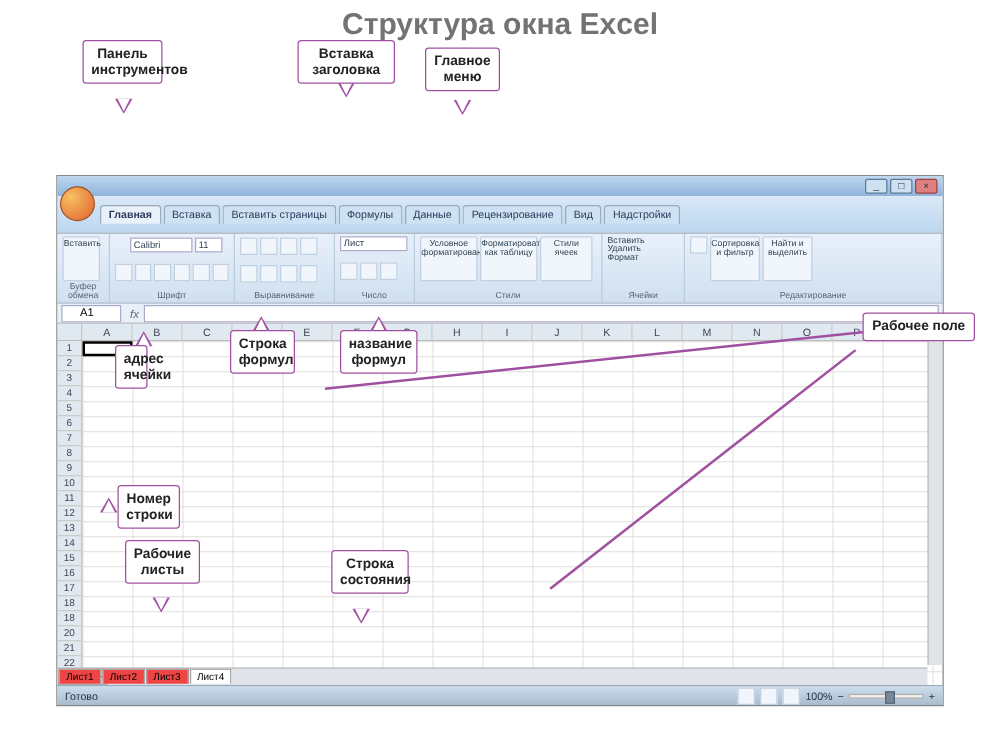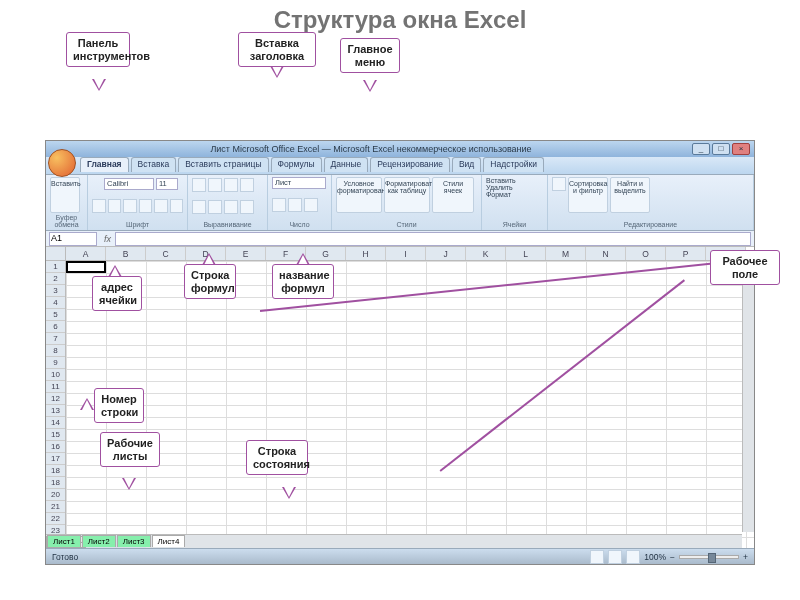--- a/index.html
+++ b/index.html
@@ -85,24 +85,24 @@
     justify-content:space-between;
     padding:0 4px;
     color:#234;
   }
   .titlebar .center { flex:1; text-align:center; font-size:9px; color:#2a3a4a;}
   .winbtns { display:flex; gap:2px;}
   .winbtn { width:18px; height:12px; background:#cfe0f1; border:1px solid #5a7a9a; border-radius:2px; font-size:8px; text-align:center; line-height:10px;}
   .winbtn.close{ background:#e08080; border-color:#a04040;}
 
   .tabsbar {
-    height: 18px;
+    height: 30px;
     background: linear-gradient(#d9e8f7,#bcd6ef);
     display:flex;
-    align-items:flex-start;
+    align-items:center;
     padding-left:34px;
     gap:2px;
     border-bottom:1px solid #9ab;
     position:relative;
   }
   .officebtn {
     position:absolute; left:2px; top:-8px;
     width:28px; height:28px;
     border-radius:50%;
     background: radial-gradient(circle at 30% 30%, #f8c060, #e06030);
@@ -146,21 +146,21 @@
 
   .fbar {
     height:16px;
     background:#e8f0fa;
     border-bottom:1px solid #bbb;
     display:flex;
     align-items:center;
   }
   .namebox{
     width:48px; height:14px; border:1px solid #aac; background:#fff; margin:0 3px;
-    font-size:9px; padding-left:1px;
+    font-size:9px; padding-left:14px;
   }
   .fx{ font-style:italic; font-size:9px; margin:0 4px; color:#666;}
   .formula-input{ flex:1; height:14px; border:1px solid #aac; background:#fff; margin-right:3px;}
 
   .sheet{
     flex:1;
     display:flex;
     overflow:hidden;
     position:relative;
   }
@@ -185,21 +185,21 @@
   }
   .vscroll{ position:absolute; right:0; top:14px; bottom:16px; width:12px; background:#e0e4e8; border-left:1px solid #bbb;}
   .hscroll{ position:absolute; left:100px; right:12px; bottom:0; height:14px; background:#e0e4e8; border-top:1px solid #bbb;}
 
   .sheettabs{
     position:absolute; left:0; bottom:0; height:14px; display:flex; align-items:center; background:#d8e0e8;
     border-top:1px solid #bbb; width:100px;
   }
   .navbtn{ width:10px; height:12px; background:#e8e8e8; border:1px solid #aaa; font-size:7px; text-align:center; line-height:10px;}
   .stab{ height:12px; padding:0 5px; font-size:8px; background:#fff; border:1px solid #aaa; border-bottom:none; margin-left:1px; line-height:11px;}
-  .stab.inactive{ background:#86efac;}
+  .stab.inactive{ background:#ef4444;}
 
   .status{
     height:16px;
     background:linear-gradient(#cde,#abc);
     display:flex;
     align-items:center;
     justify-content:space-between;
     padding:0 6px;
     font-size:8.5px;
     color:#234;
@@ -225,46 +225,45 @@
 
 <div class="callout" style="left:66px; top:32px; width:64px;">Панель инструментов</div>
 <div class="callout-tail tail-down" style="left:92px; top:79px;"></div>
 
 <div class="callout" style="left:238px; top:32px; width:78px;">Вставка заголовка</div>
 <div class="callout-tail tail-down" style="left:270px; top:66px;"></div>
 
 <div class="callout" style="left:340px; top:38px; width:60px;">Главное меню</div>
 <div class="callout-tail tail-down" style="left:363px; top:80px;"></div>
 
-<div class="callout" style="right:20px; top:250px; width:70px;">Рабочее поле</div>
+<div class="callout" style="right:20px; top:250px; width:90px;">Рабочее поле</div>
 <div class="arrow-line" style="left:260px; top:310px; width:455px; transform:rotate(-6deg);"></div>
 <div class="arrow-line" style="left:440px; top:470px; width:310px; transform:rotate(-38deg);"></div>
 
-<div class="callout" style="left:92px; top:276px; width:50px;">адрес ячейки</div>
+<div class="callout" style="left:92px; top:276px; width:26px;">адрес ячейки</div>
 <div class="callout-tail tail-up" style="left:108px; top:265px;"></div>
 
 <div class="callout" style="left:184px; top:264px; width:52px;">Строка формул</div>
 <div class="callout-tail tail-up" style="left:202px; top:253px;"></div>
 
 <div class="callout" style="left:272px; top:264px; width:62px;">название формул</div>
 <div class="callout-tail tail-up" style="left:296px; top:253px;"></div>
 
 <div class="callout" style="left:94px; top:388px; width:50px;">Номер строки</div>
 <div class="callout-tail tail-up" style="left:80px; top:398px;"></div>
 
 <div class="callout" style="left:100px; top:432px; width:60px;">Рабочие листы</div>
 <div class="callout-tail tail-down" style="left:122px; top:478px;"></div>
 
-<div class="callout" style="left:246px; top:440px; width:62px;">Строка состояния</div>
+<div class="callout" style="left:265px; top:440px; width:62px;">Строка состояния</div>
 <div class="callout-tail tail-down" style="left:282px; top:487px;"></div>
 
 <div class="excel">
   <div class="titlebar">
     <div class="officeicon"></div>
-    <div class="center">Лист Microsoft Office Excel — Microsoft Excel некоммерческое использование</div>
     <div class="winbtns">
       <div class="winbtn">_</div>
       <div class="winbtn">□</div>
       <div class="winbtn close">×</div>
     </div>
   </div>
 
   <div class="tabsbar">
     <div class="officebtn"></div>
     <div class="rtab active">Главная</div>

